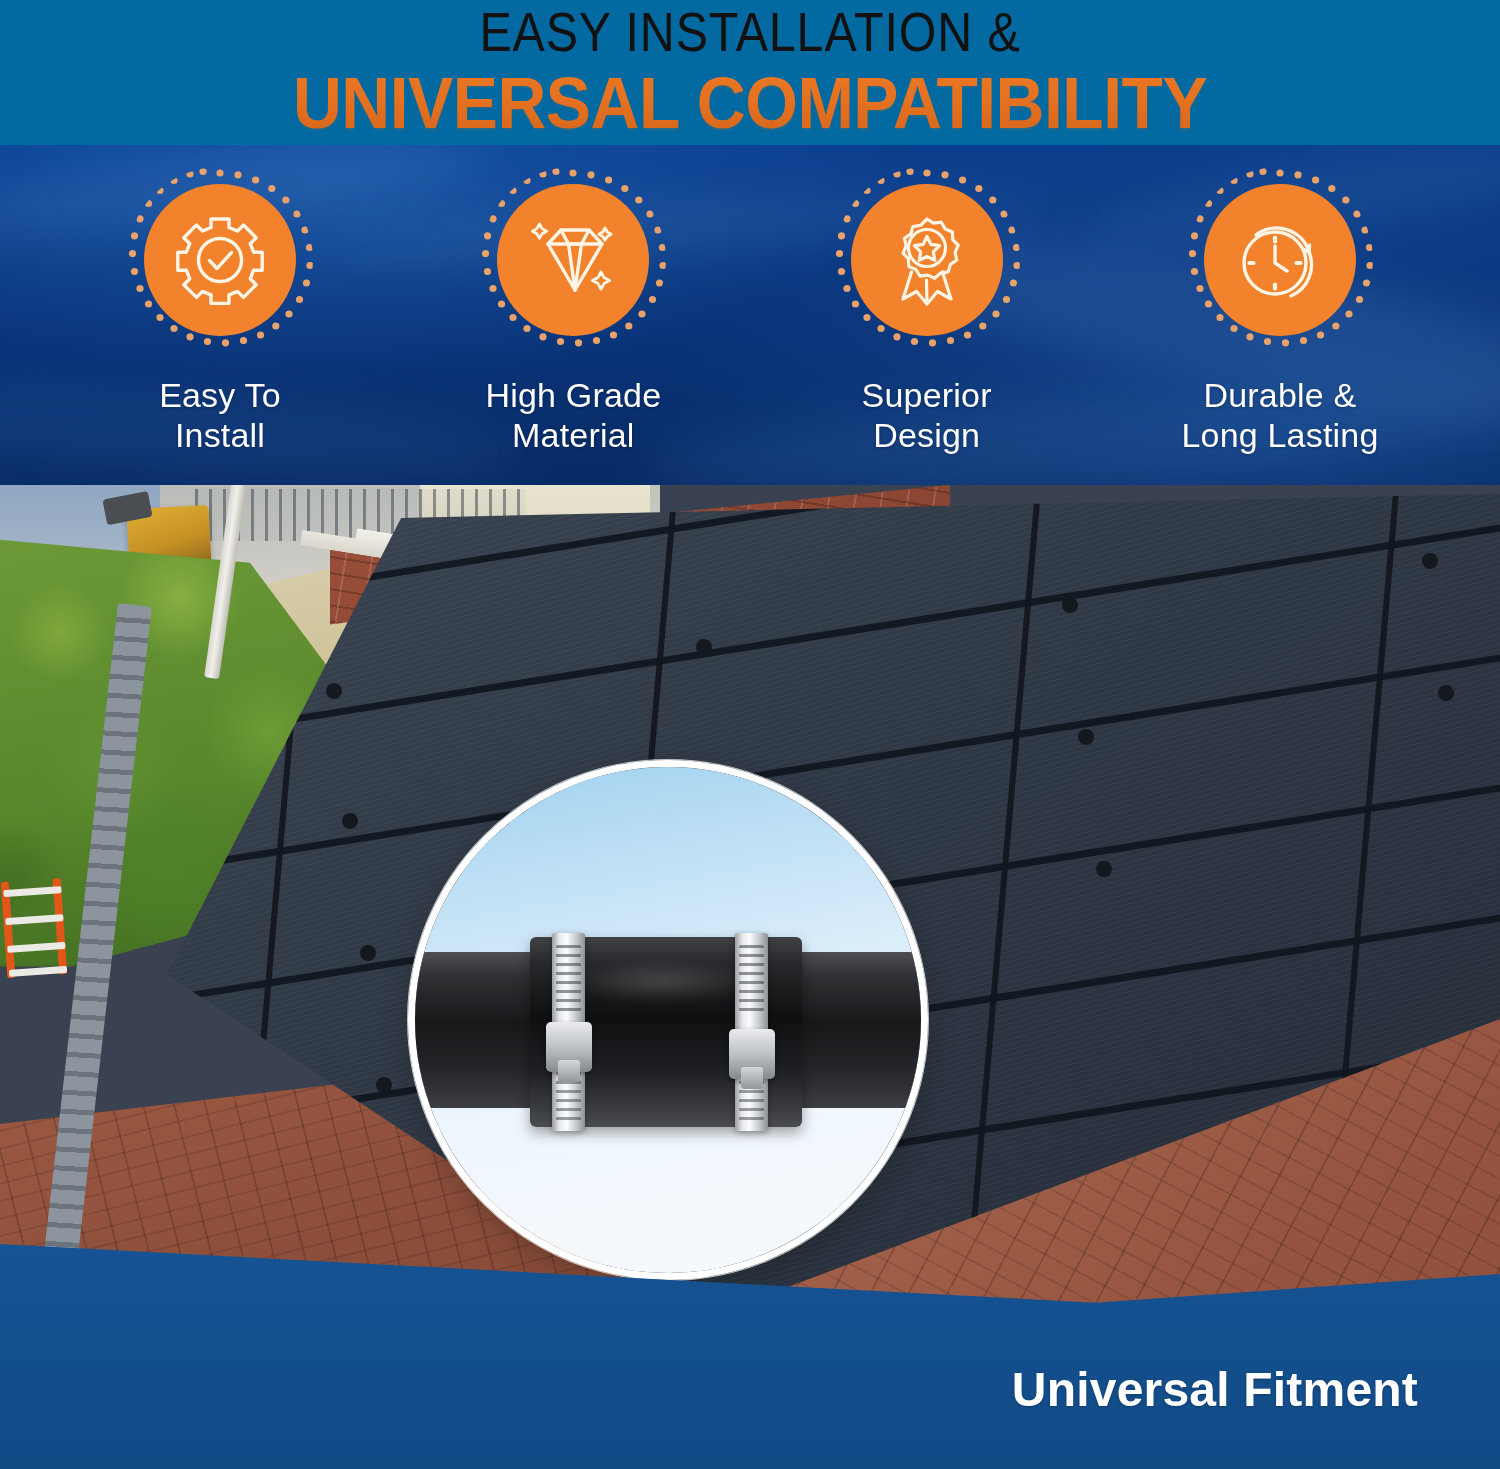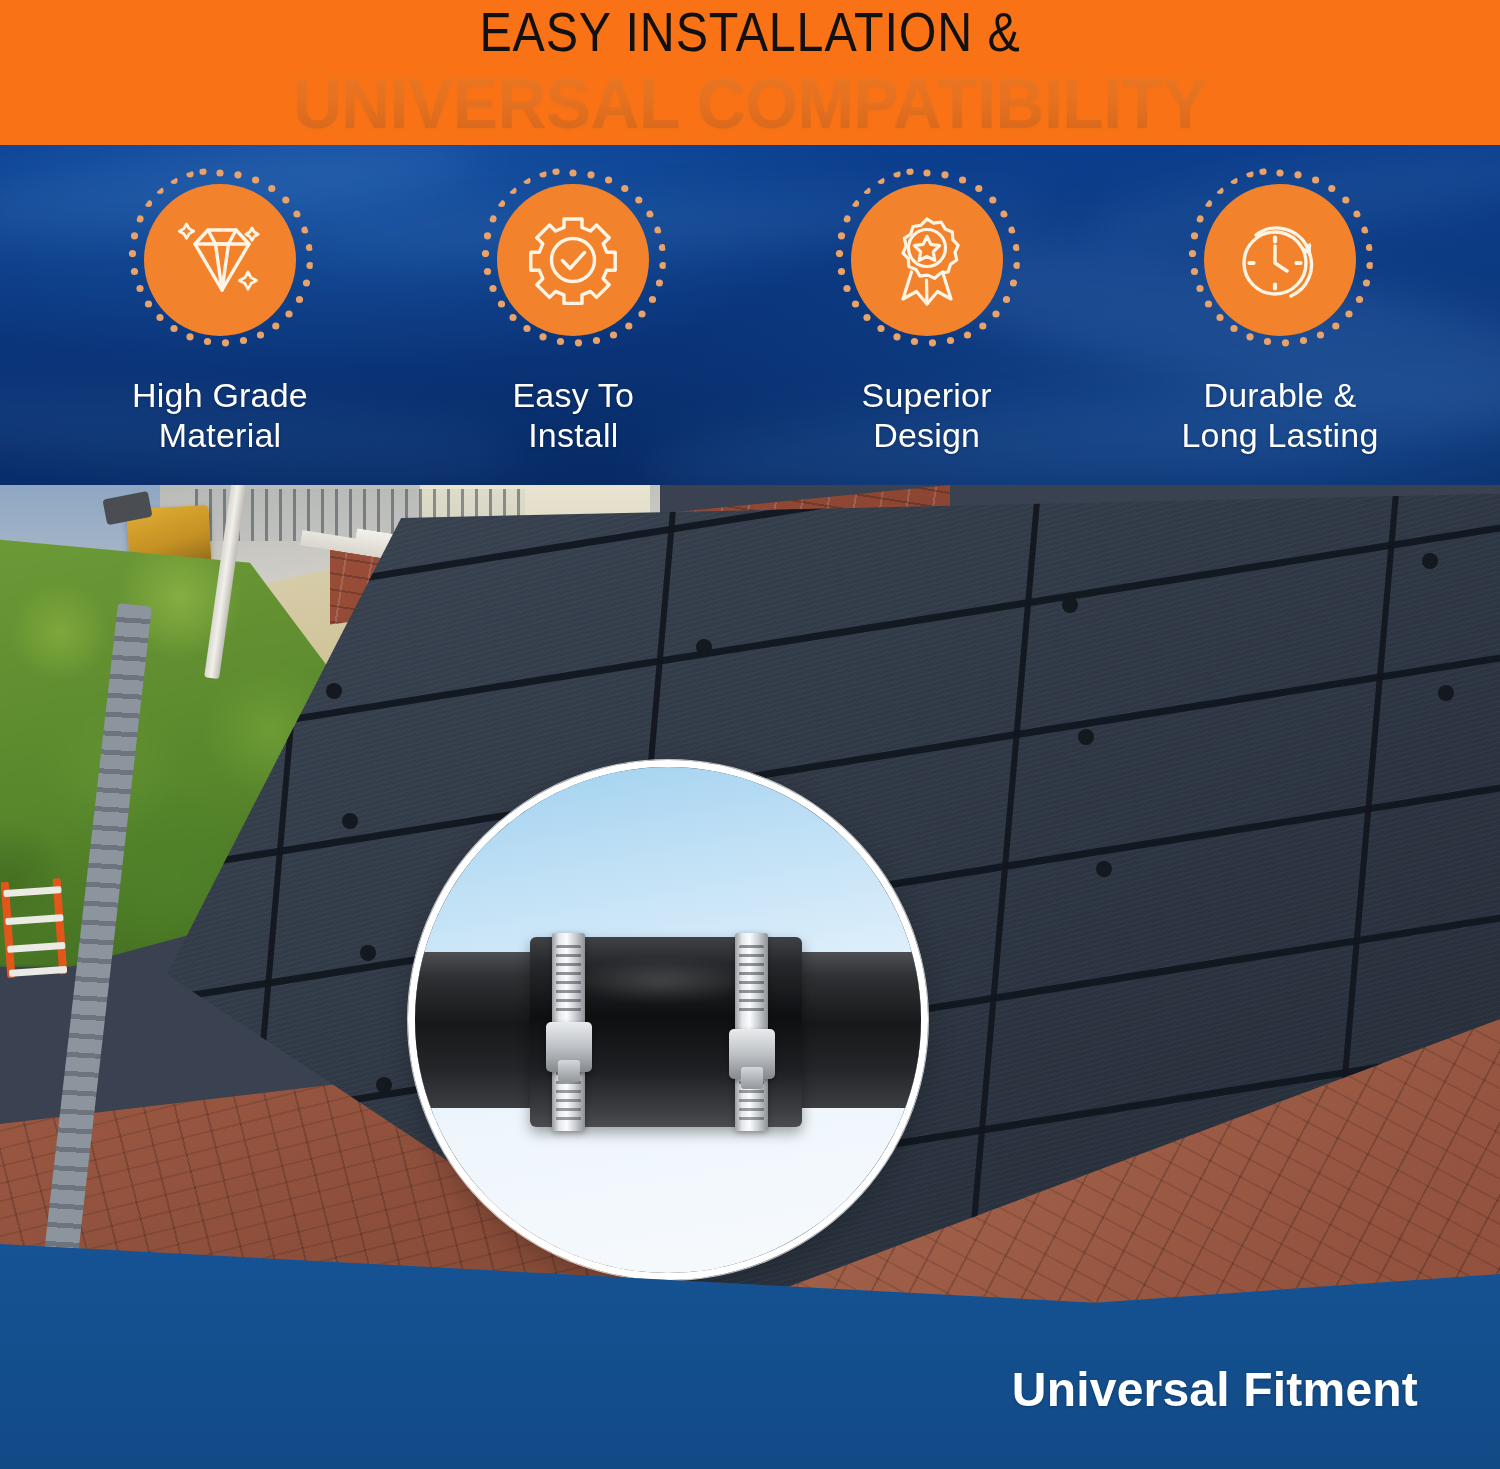--- a/index.html
+++ b/index.html
@@ -7,21 +7,21 @@
   body {
     font-family:"Liberation Sans", sans-serif;
     background:#ffffff;
     overflow:hidden;
     position:relative;
   }
 
   
   .header {
     position:absolute; left:0; top:0; width:1500px; height:145px;
-    background:#f97316; text-align:center; overflow:hidden;
+    background:#0369a1; text-align:center; overflow:hidden;
   }
   .headline-1 {
     font-family:"Liberation Sans Narrow","Liberation Sans",sans-serif;
     font-size:55px; line-height:58px; font-weight:400;
     color:#111111; letter-spacing:1px;
     transform:scaleX(0.88); transform-origin:center top;
     padding-top:3px; white-space:nowrap;
   }
   .headline-2 {
     font-family:"Liberation Sans Narrow","Liberation Sans",sans-serif;
@@ -330,20 +330,69 @@
 
 <div class="feature-band">
   <div class="band-wave w1"></div>
   <div class="band-wave w2"></div>
   <div class="band-wave w3"></div>
   <div class="band-wave w4"></div>
   <div class="band-wave w5"></div>
   <div class="band-wave w6"></div>
 
   <div class="features">
+
+    <div class="feature">
+      <div class="badge-wrap">
+        <svg class="badge-dots" viewBox="0 0 186 186">
+          <g fill="#e8a26a">
+            <circle cx="93" cy="6" r="3.6"></circle>
+              <circle cx="111" cy="7.8" r="3.6"></circle>
+              <circle cx="128.6" cy="13" r="3.6"></circle>
+            <circle cx="144.8" cy="21.5" r="3.6"></circle>
+              <circle cx="158.8" cy="33" r="3.6"></circle>
+              <circle cx="170" cy="47" r="3.6"></circle>
+            <circle cx="178" cy="63" r="3.6"></circle>
+              <circle cx="182.5" cy="80.5" r="3.6"></circle>
+              <circle cx="183" cy="98.5" r="3.6"></circle>
+            <circle cx="179.5" cy="116" r="3.6"></circle>
+              <circle cx="172.5" cy="132.5" r="3.6"></circle>
+              <circle cx="162" cy="147" r="3.6"></circle>
+            <circle cx="148.8" cy="159" r="3.6"></circle>
+              <circle cx="133.5" cy="168" r="3.6"></circle>
+              <circle cx="116.5" cy="173.5" r="3.6"></circle>
+            <circle cx="98.5" cy="175.8" r="3.6"></circle>
+              <circle cx="80.5" cy="174.5" r="3.6"></circle>
+              <circle cx="63" cy="169.8" r="3.6"></circle>
+            <circle cx="47" cy="161.5" r="3.6"></circle>
+              <circle cx="33" cy="150.5" r="3.6"></circle>
+              <circle cx="21.5" cy="137" r="3.6"></circle>
+            <circle cx="13" cy="121.5" r="3.6"></circle>
+              <circle cx="7.5" cy="104.5" r="3.6"></circle>
+              <circle cx="5.5" cy="86.5" r="3.6"></circle>
+            <circle cx="7.5" cy="68.8" r="3.6"></circle>
+              <circle cx="13" cy="51.8" r="3.6"></circle>
+              <circle cx="21.5" cy="36.5" r="3.6"></circle>
+            <circle cx="33" cy="23.5" r="3.6"></circle>
+              <circle cx="47" cy="13.5" r="3.6"></circle>
+              <circle cx="63" cy="7" r="3.6"></circle>
+            <circle cx="76" cy="4.5" r="3.6"></circle>
+          </g>
+        </svg>
+        <div class="badge-circle">
+          <svg width="94" height="94" viewBox="0 0 94 94" fill="none" stroke="#fff5e6" stroke-width="3.4" stroke-linejoin="round" stroke-linecap="round">
+            <path d="M38 6 h18 v8.5 l8.5 3.5 l6 -6 l12.7 12.7 l-6 6 l3.5 8.5 h8.5 v18 h-8.5 l-3.5 8.5 l6 6 l-12.7 12.7 l-6 -6 l-8.5 3.5 v8.5 h-18 v-8.5 l-8.5 -3.5 l-6 6 l-12.7 -12.7 l6 -6 l-3.5 -8.5 h-8.5 v-18 h8.5 l3.5 -8.5 l-6 -6 l12.7 -12.7 l6 6 l8.5 -3.5 Z"></path>
+            <circle cx="47" cy="47" r="21.5"></circle>
+            <path d="M36.5 47.5 L44 55.5 L58.5 39.5"></path>
+          </svg>
+        </div>
+      </div>
+      <div class="feature-label">Easy To
+Install</div>
+    </div>
 
     <div class="feature">
       <div class="badge-wrap">
         <svg class="badge-dots" viewBox="0 0 186 186">
           <g fill="#e8a26a">
             <circle cx="93" cy="6" r="3.6"></circle>
               <circle cx="111" cy="7.8" r="3.6"></circle>
               <circle cx="128.6" cy="13" r="3.6"></circle>
             <circle cx="144.8" cy="21.5" r="3.6"></circle>
               <circle cx="158.8" cy="33" r="3.6"></circle>
@@ -383,69 +432,20 @@
             <path d="M62 16 L54.5 30 L48 76"></path>
             <path d="M41.5 30 L54.5 30"></path>
             <path d="M12.5 10 l2.6 4.6 l4.6 2.6 l-4.6 2.6 l-2.6 4.6 l-2.6 -4.6 l-4.6 -2.6 l4.6 -2.6 Z" stroke-width="2.8"></path>
             <path d="M78 14 l2.2 4 l4 2.2 l-4 2.2 l-2.2 4 l-2.2 -4 l-4 -2.2 l4 -2.2 Z" stroke-width="2.8"></path>
             <path d="M74 58 l3 5.6 l5.6 3 l-5.6 3 l-3 5.6 l-3 -5.6 l-5.6 -3 l5.6 -3 Z" stroke-width="2.8"></path>
           </svg>
         </div>
       </div>
       <div class="feature-label">High Grade
 Material</div>
-    </div>
-
-    <div class="feature">
-      <div class="badge-wrap">
-        <svg class="badge-dots" viewBox="0 0 186 186">
-          <g fill="#e8a26a">
-            <circle cx="93" cy="6" r="3.6"></circle>
-              <circle cx="111" cy="7.8" r="3.6"></circle>
-              <circle cx="128.6" cy="13" r="3.6"></circle>
-            <circle cx="144.8" cy="21.5" r="3.6"></circle>
-              <circle cx="158.8" cy="33" r="3.6"></circle>
-              <circle cx="170" cy="47" r="3.6"></circle>
-            <circle cx="178" cy="63" r="3.6"></circle>
-              <circle cx="182.5" cy="80.5" r="3.6"></circle>
-              <circle cx="183" cy="98.5" r="3.6"></circle>
-            <circle cx="179.5" cy="116" r="3.6"></circle>
-              <circle cx="172.5" cy="132.5" r="3.6"></circle>
-              <circle cx="162" cy="147" r="3.6"></circle>
-            <circle cx="148.8" cy="159" r="3.6"></circle>
-              <circle cx="133.5" cy="168" r="3.6"></circle>
-              <circle cx="116.5" cy="173.5" r="3.6"></circle>
-            <circle cx="98.5" cy="175.8" r="3.6"></circle>
-              <circle cx="80.5" cy="174.5" r="3.6"></circle>
-              <circle cx="63" cy="169.8" r="3.6"></circle>
-            <circle cx="47" cy="161.5" r="3.6"></circle>
-              <circle cx="33" cy="150.5" r="3.6"></circle>
-              <circle cx="21.5" cy="137" r="3.6"></circle>
-            <circle cx="13" cy="121.5" r="3.6"></circle>
-              <circle cx="7.5" cy="104.5" r="3.6"></circle>
-              <circle cx="5.5" cy="86.5" r="3.6"></circle>
-            <circle cx="7.5" cy="68.8" r="3.6"></circle>
-              <circle cx="13" cy="51.8" r="3.6"></circle>
-              <circle cx="21.5" cy="36.5" r="3.6"></circle>
-            <circle cx="33" cy="23.5" r="3.6"></circle>
-              <circle cx="47" cy="13.5" r="3.6"></circle>
-              <circle cx="63" cy="7" r="3.6"></circle>
-            <circle cx="76" cy="4.5" r="3.6"></circle>
-          </g>
-        </svg>
-        <div class="badge-circle">
-          <svg width="94" height="94" viewBox="0 0 94 94" fill="none" stroke="#fff5e6" stroke-width="3.4" stroke-linejoin="round" stroke-linecap="round">
-            <path d="M38 6 h18 v8.5 l8.5 3.5 l6 -6 l12.7 12.7 l-6 6 l3.5 8.5 h8.5 v18 h-8.5 l-3.5 8.5 l6 6 l-12.7 12.7 l-6 -6 l-8.5 3.5 v8.5 h-18 v-8.5 l-8.5 -3.5 l-6 6 l-12.7 -12.7 l6 -6 l-3.5 -8.5 h-8.5 v-18 h8.5 l3.5 -8.5 l-6 -6 l12.7 -12.7 l6 6 l8.5 -3.5 Z"></path>
-            <circle cx="47" cy="47" r="21.5"></circle>
-            <path d="M36.5 47.5 L44 55.5 L58.5 39.5"></path>
-          </svg>
-        </div>
-      </div>
-      <div class="feature-label">Easy To
-Install</div>
     </div>
 
     <div class="feature">
       <div class="badge-wrap">
         <svg class="badge-dots" viewBox="0 0 186 186">
           <g fill="#e8a26a">
             <circle cx="93" cy="6" r="3.6"></circle>
               <circle cx="111" cy="7.8" r="3.6"></circle>
               <circle cx="128.6" cy="13" r="3.6"></circle>
             <circle cx="144.8" cy="21.5" r="3.6"></circle>

